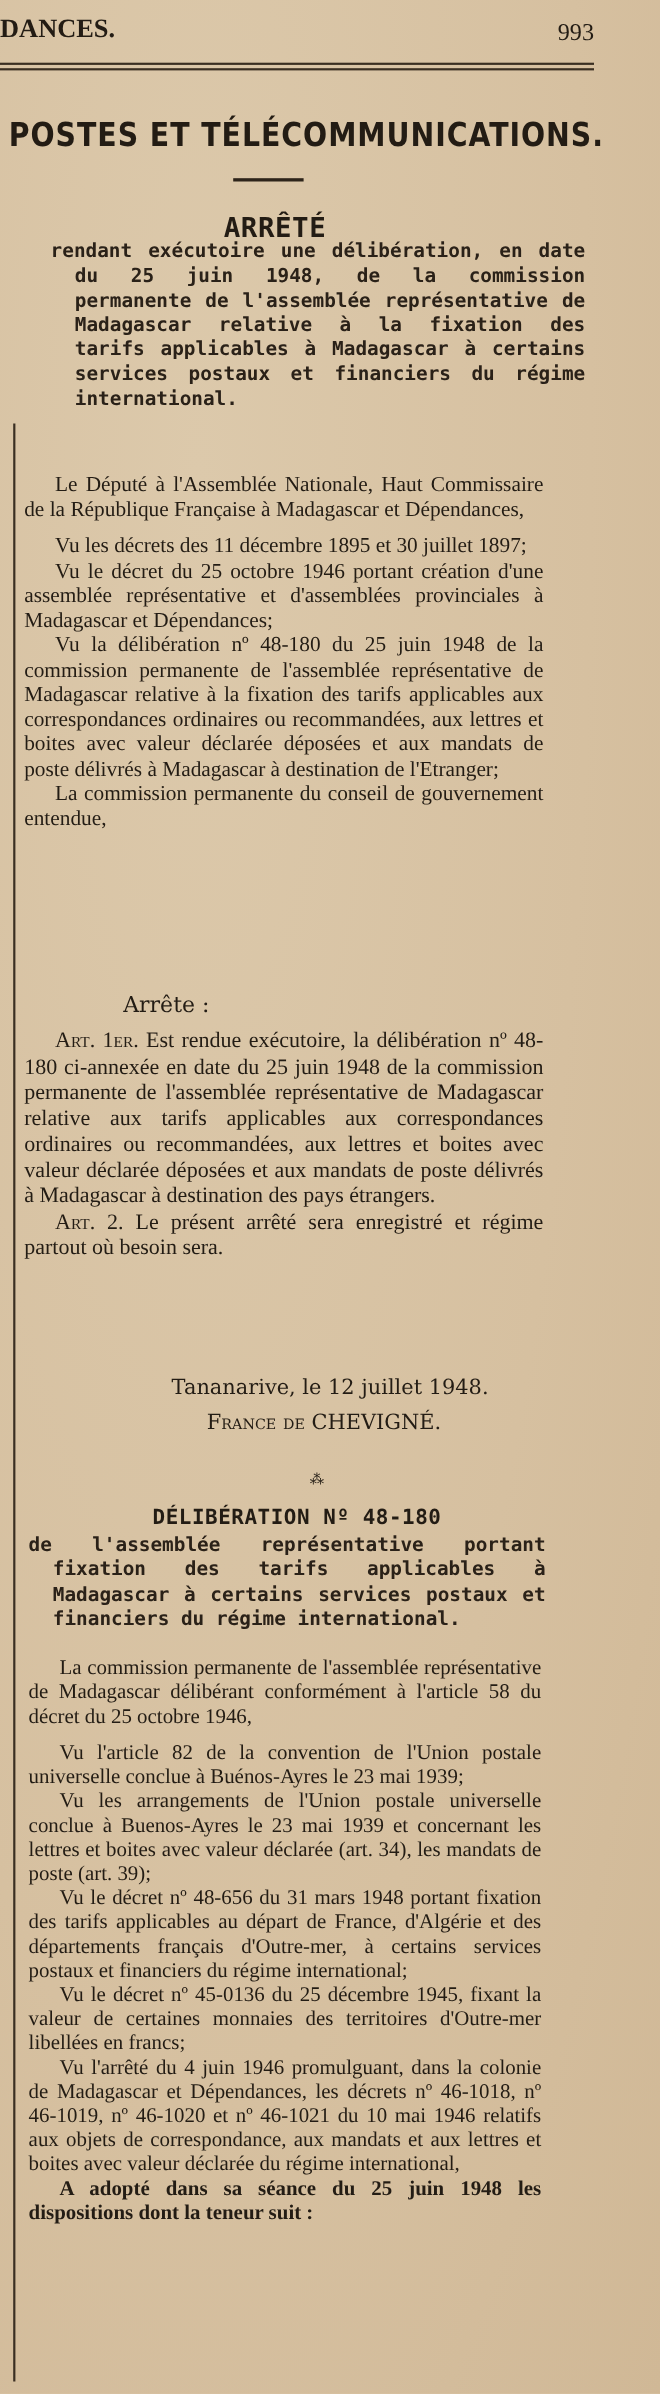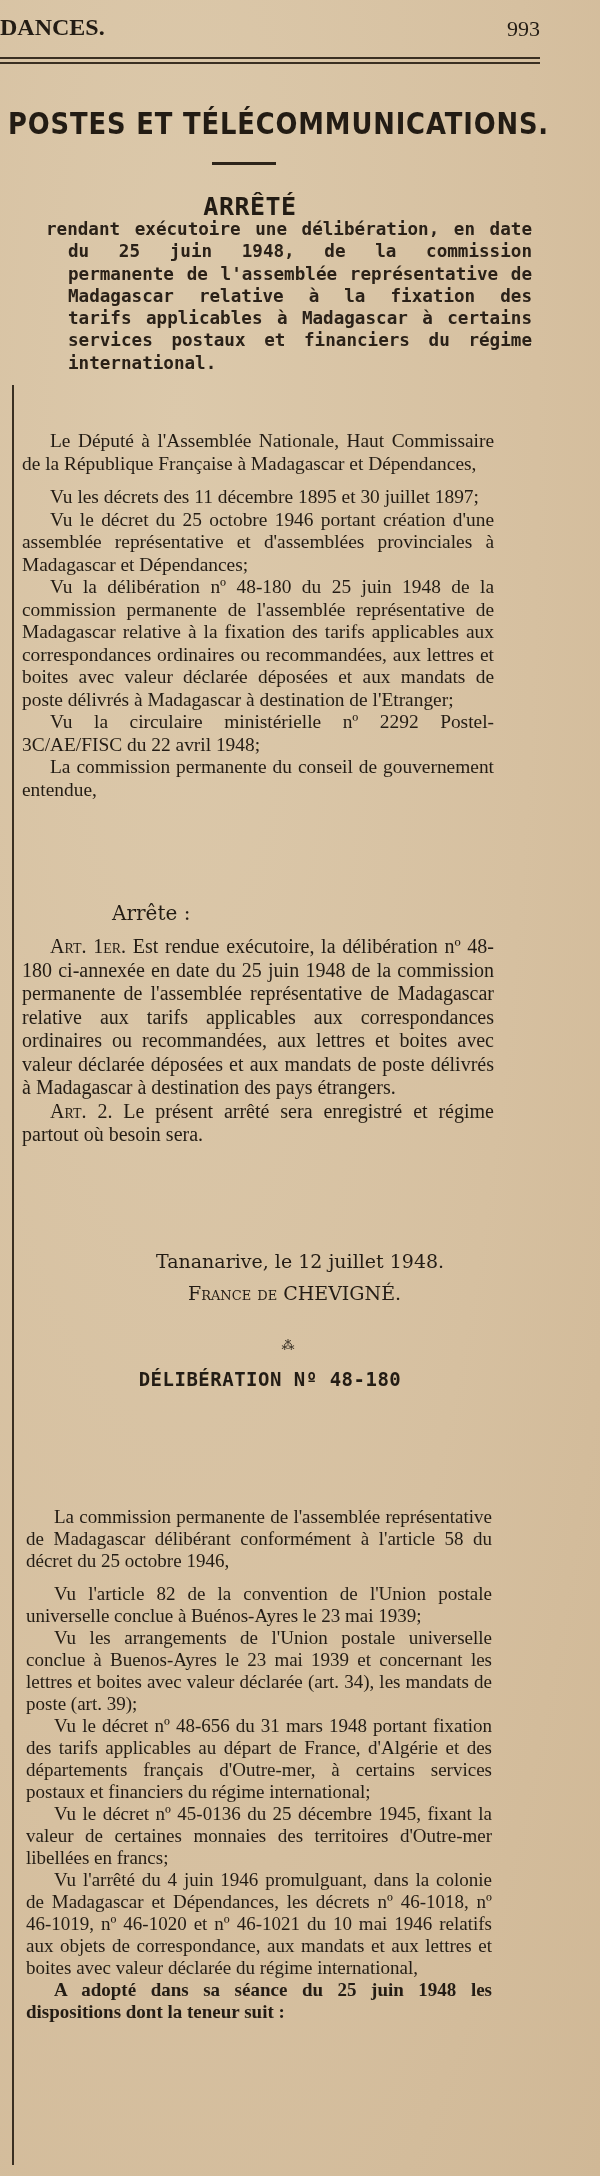--- a/index.html
+++ b/index.html
@@ -72,21 +72,20 @@
   <div class="block typed hang" style="left:10px; top:218px; width:486px;margin-left:36px;">
     <p>rendant exécutoire une délibération, en date du 25 juin 1948, de la commission permanente de l'assemblée représentative de Madagascar relative à la fixation des tarifs applicables à Madagascar à certains services postaux et financiers du régime international.</p>
   </div>
 
   <div class="block tight" style="top:430px;">
     <p class="para">Le Député à l'Assemblée Nationale, Haut Commissaire de la République Française à Madagascar et Dépendances,</p>
     <div class="gap"></div>
     <p class="para">Vu les décrets des 11 décembre 1895 et 30 juillet 1897;</p>
     <p class="para">Vu le décret du 25 octobre 1946 portant création d'une assemblée représentative et d'assemblées provinciales à Madagascar et Dépendances;</p>
     <p class="para">Vu la délibération nº 48-180 du 25 juin 1948 de la commission permanente de l'assemblée représentative de Madagascar relative à la fixation des tarifs applicables aux correspondances ordinaires ou recommandées, aux lettres et boites avec valeur déclarée déposées et aux mandats de poste délivrés à Madagascar à destination de l'Etranger;</p>
-    <p class="para">Vu la circulaire ministérielle nº 2292 Postel-3C/AE/FISC du 22 avril 1948;</p>
     <p class="para">La commission permanente du conseil de gouvernement entendue,</p>
   </div>
 
   <div class="block" style="top:902px; left:0; width:496px; text-align:left; padding-left:112px; box-sizing:border-box; font-size:20px;">Arrête :</div>
 
   <div class="block tight" style="top:935px; font-size:20px; line-height:23.5px;">
     <p class="para">
       <span class="small-caps">Art. 1er.</span>
       <span>Est rendue exécutoire, la délibération nº 48-180 ci-annexée en date du 25 juin 1948 de la commission permanente de l'assemblée représentative de Madagascar relative aux tarifs applicables aux correspondances ordinaires ou recommandées, aux lettres et boites avec valeur déclarée déposées et aux mandats de poste délivrés à Madagascar à destination des pays étrangers.</span>
     </p>
@@ -95,20 +94,23 @@
       <span>Le présent arrêté sera enregistré et régime partout où besoin sera.</span>
     </p>
   </div>
 
   <div class="sig" style="left:156px; top:1250px;">Tananarive, le 12 juillet 1948.</div>
   <div class="sig small-caps" style="left:188px; top:1282px;">France de CHEVIGNÉ.</div>
 
   <div class="stars">⁂</div>
 
   <div class="caps-title" style="left:120px; top:1368px; width:300px; font-size:19px;">DÉLIBÉRATION Nº 48-180</div>
+  <div class="block typed hang" style="left:26px; top:1394px; width:470px;">
+    <p>de l'assemblée représentative portant fixation des tarifs applicables à Madagascar à certains services postaux et financiers du régime international.</p>
+  </div>
 
   <div class="block tight" style="top:1506px; left:26px; width:466px; font-size:19px; line-height:22px;">
     <p class="para">La commission permanente de l'assemblée représentative de Madagascar délibérant conformément à l'article 58 du décret du 25 octobre 1946,</p>
     <div class="gap"></div>
     <p class="para">Vu l'article 82 de la convention de l'Union postale universelle conclue à Buénos-Ayres le 23 mai 1939;</p>
     <p class="para">Vu les arrangements de l'Union postale universelle conclue à Buenos-Ayres le 23 mai 1939 et concernant les lettres et boites avec valeur déclarée (art. 34), les mandats de poste (art. 39);</p>
     <p class="para">Vu le décret nº 48-656 du 31 mars 1948 portant fixation des tarifs applicables au départ de France, d'Algérie et des départements français d'Outre-mer, à certains services postaux et financiers du régime international;</p>
     <p class="para">Vu le décret nº 45-0136 du 25 décembre 1945, fixant la valeur de certaines monnaies des territoires d'Outre-mer libellées en francs;</p>
     <p class="para">Vu l'arrêté du 4 juin 1946 promulguant, dans la colonie de Madagascar et Dépendances, les décrets nº 46-1018, nº 46-1019, nº 46-1020 et nº 46-1021 du 10 mai 1946 relatifs aux objets de correspondance, aux mandats et aux lettres et boites avec valeur déclarée du régime international,</p>
     <p class="para" style="font-weight:bold;">A adopté dans sa séance du 25 juin 1948 les dispositions dont la teneur suit :</p>

